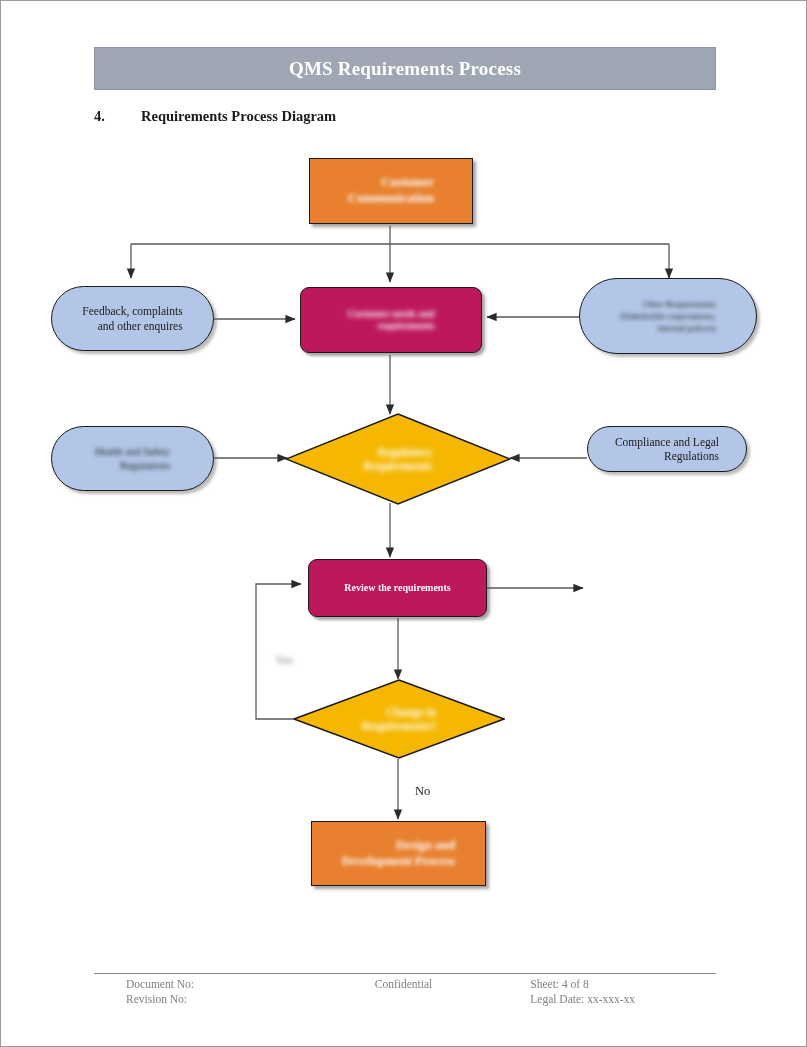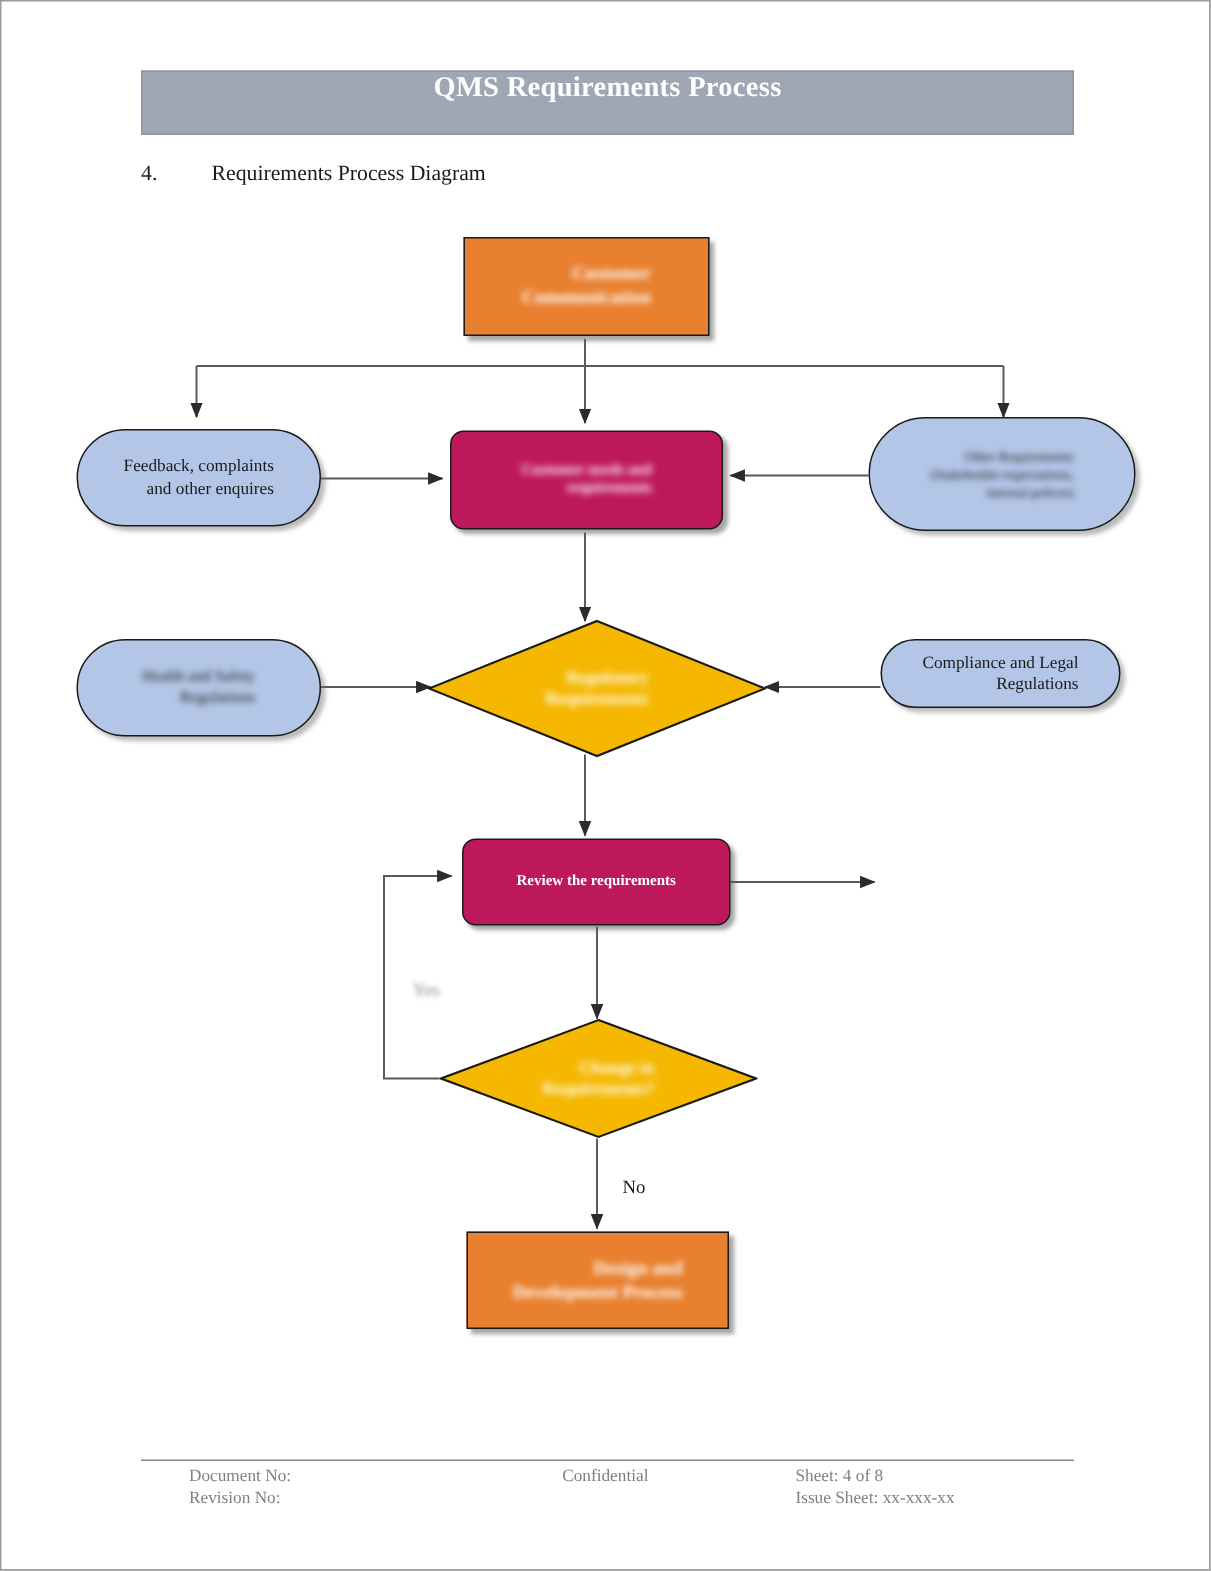--- a/index.html
+++ b/index.html
@@ -24,36 +24,36 @@
   .title-band {
     position: absolute;
     left: 93px;
     top: 46px;
     width: 622px;
     height: 43px;
     background: #9fa7b5;
     border: 1px solid #8d94a1;
     box-sizing: border-box;
     display: flex;
-    align-items: flex-start;
+    align-items: center;
     justify-content: center;
   }
   .title-band .title-text {
     color: #ffffff;
     font-size: 19px;
     font-weight: bold;
     letter-spacing: .2px;
   }
 
   .section-heading {
     position: absolute;
     left: 93px;
     top: 107px;
     font-size: 14.5px;
-    font-weight: normal;
+    font-weight: bold;
     color: #1a1a1a;
   }
   .section-heading .num { display: inline-block; width: 47px; }
 
   
   .diagram {
     position: absolute;
     left: 0; top: 0;
     width: 807px; height: 1047px;
   }
@@ -291,17 +291,17 @@
   <div class="footer-rule"></div>
   <div class="footer">
     <div class="footer-row">
       <div class="fcol-l">Document No:</div>
       <div class="fcol-c">Confidential</div>
       <div class="fcol-r">Sheet: 4 of 8</div>
     </div>
     <div class="footer-row">
       <div class="fcol-l">Revision No:</div>
       <div class="fcol-c"></div>
-      <div class="fcol-r">Issue Sheet: xx-xxx-xx</div>
+      <div class="fcol-r">Legal Date: xx-xxx-xx</div>
     </div>
   </div>
 
 </div>
 
 </body></html>

